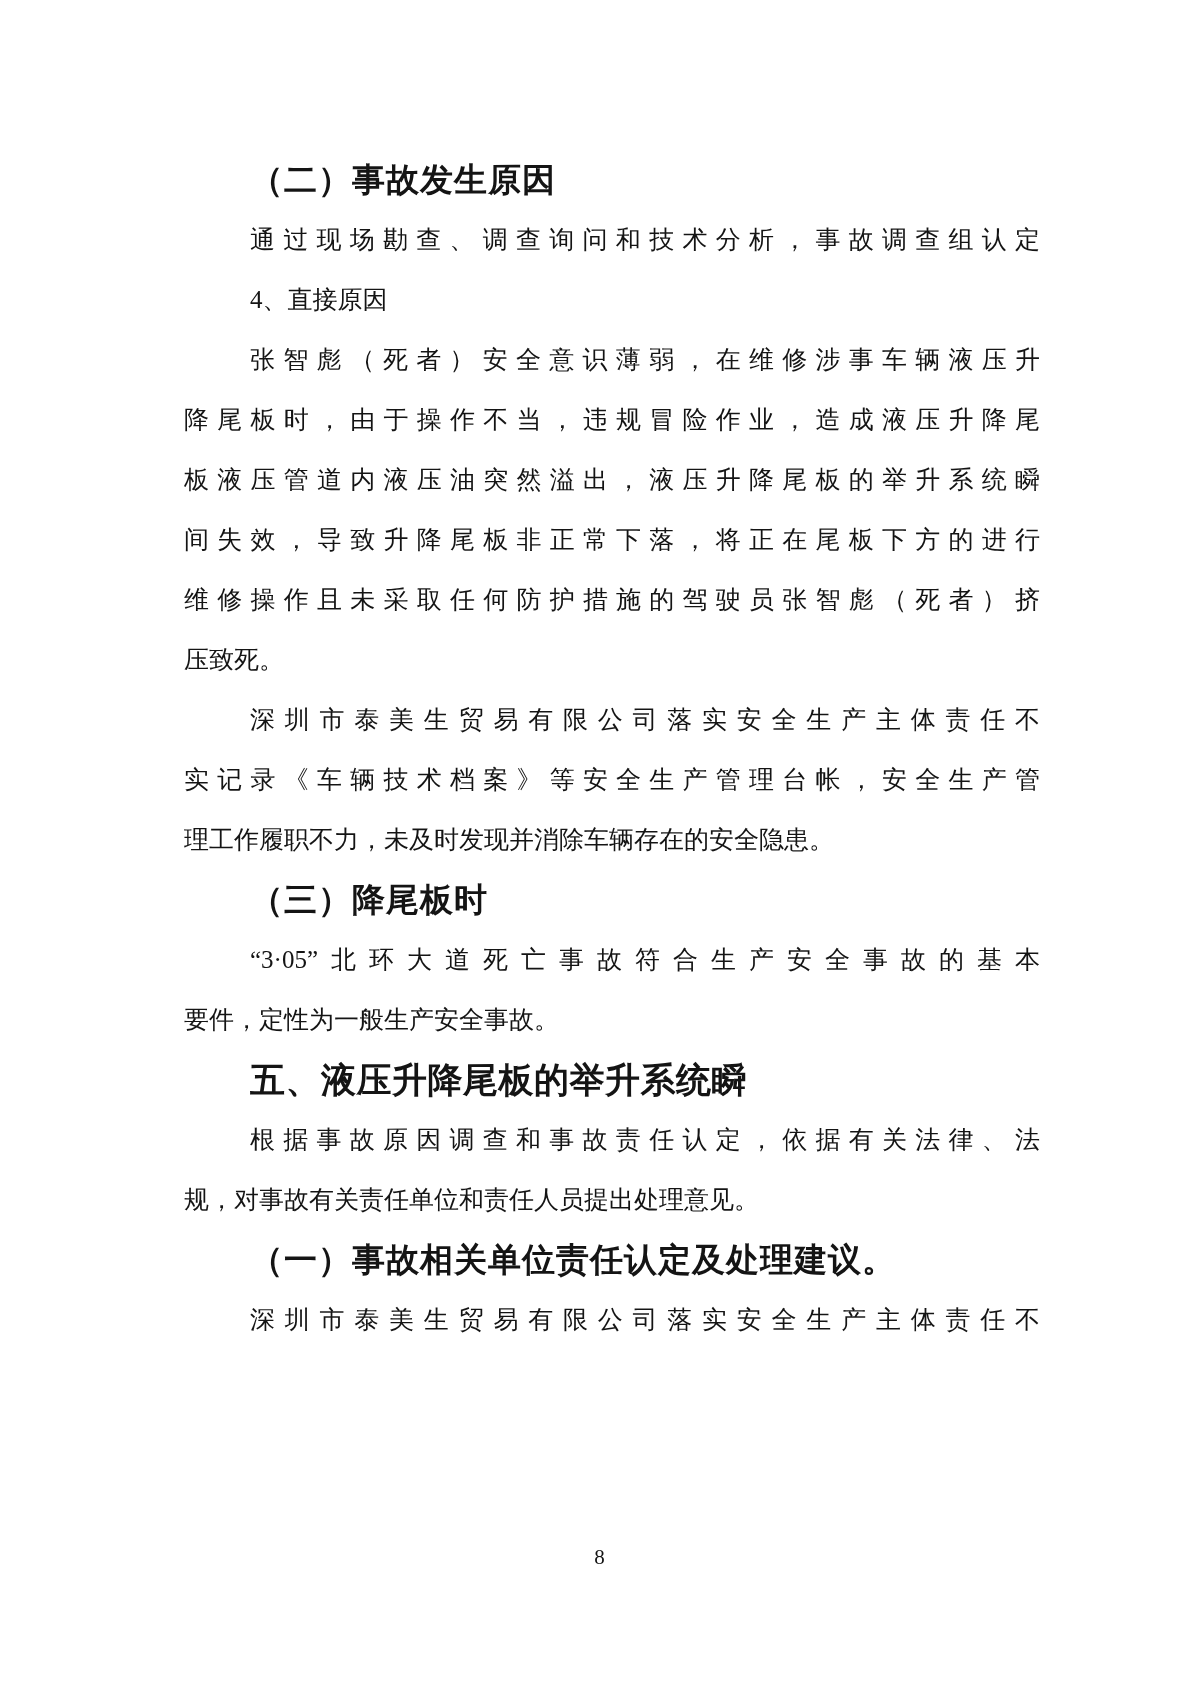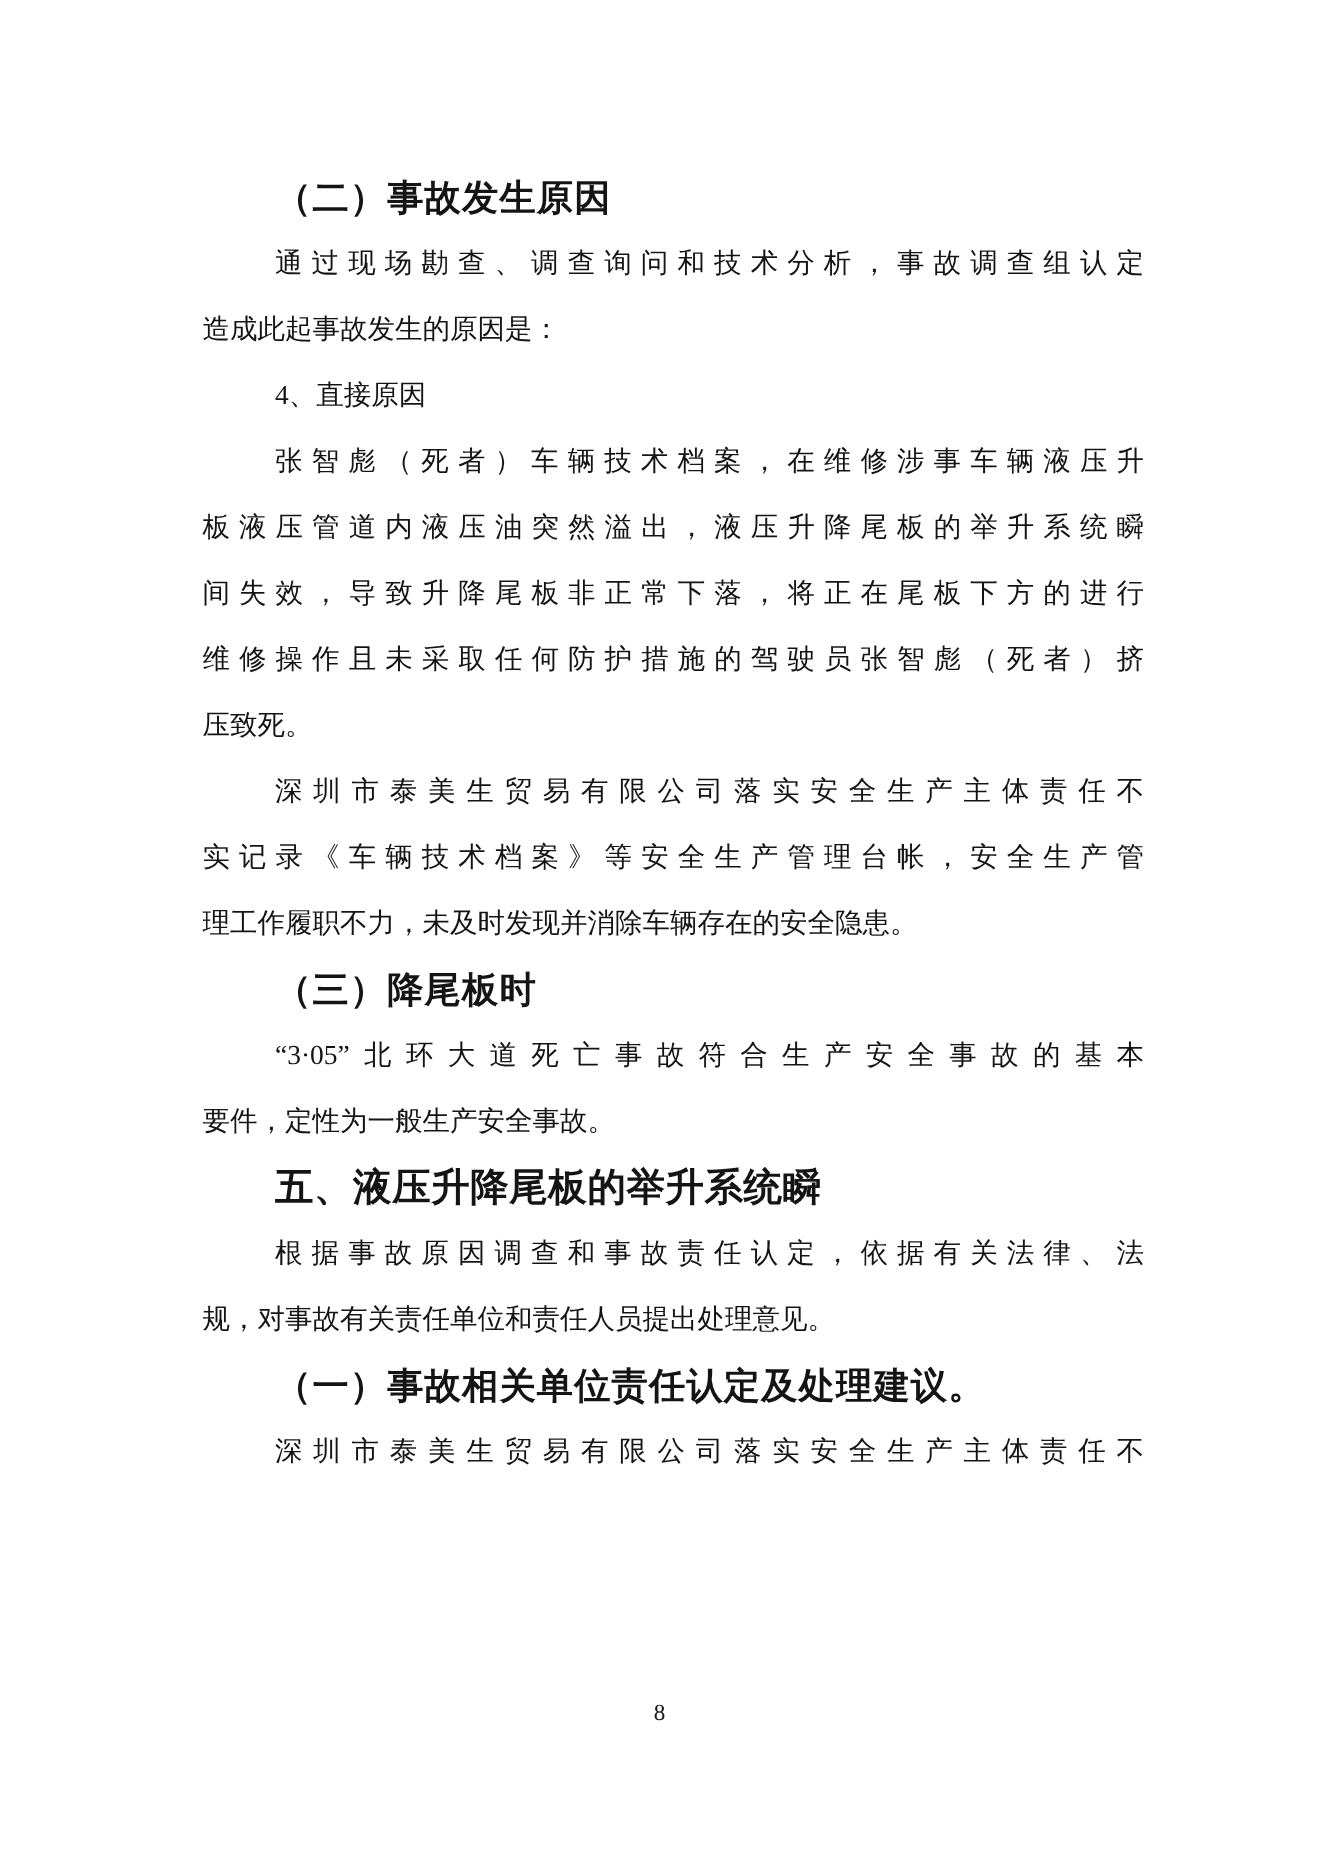--- a/index.html
+++ b/index.html
@@ -54,23 +54,23 @@
     color: #141414;
   }
 </style>
 </head>
 <body>
 
 <div class="page">
 
   <div class="line h2 indent">（二）事故发生原因</div>
   <div class="line indent justify">通过现场勘查、调查询问和技术分析，事故调查组认定</div>
-  <div class="line">造成此起事故发生的原因是：</div>
   <div class="line indent">4、直接原因</div>
-  <div class="line indent justify">张智彪（死者）车辆技术档案，在维修涉事车辆液压升</div>
+  <div class="line indent justify">张智彪（死者）安全意识薄弱，在维修涉事车辆液压升</div>
+  <div class="line justify">降尾板时，由于操作不当，违规冒险作业，造成液压升降尾</div>
   <div class="line justify">板液压管道内液压油突然溢出，液压升降尾板的举升系统瞬</div>
   <div class="line justify">间失效，导致升降尾板非正常下落，将正在尾板下方的进行</div>
   <div class="line justify">维修操作且未采取任何防护措施的驾驶员张智彪（死者）挤</div>
   <div class="line">压致死。</div>
   <div class="line indent justify">深圳市泰美生贸易有限公司落实安全生产主体责任不</div>
   <div class="line justify">实记录《车辆技术档案》等安全生产管理台帐，安全生产管</div>
   <div class="line">理工作履职不力，未及时发现并消除车辆存在的安全隐患。</div>
   <div class="line h2 indent">（三）降尾板时</div>
   <div class="line indent justify">“3·05”北环大道死亡事故符合生产安全事故的基本</div>
   <div class="line">要件，定性为一般生产安全事故。</div>

